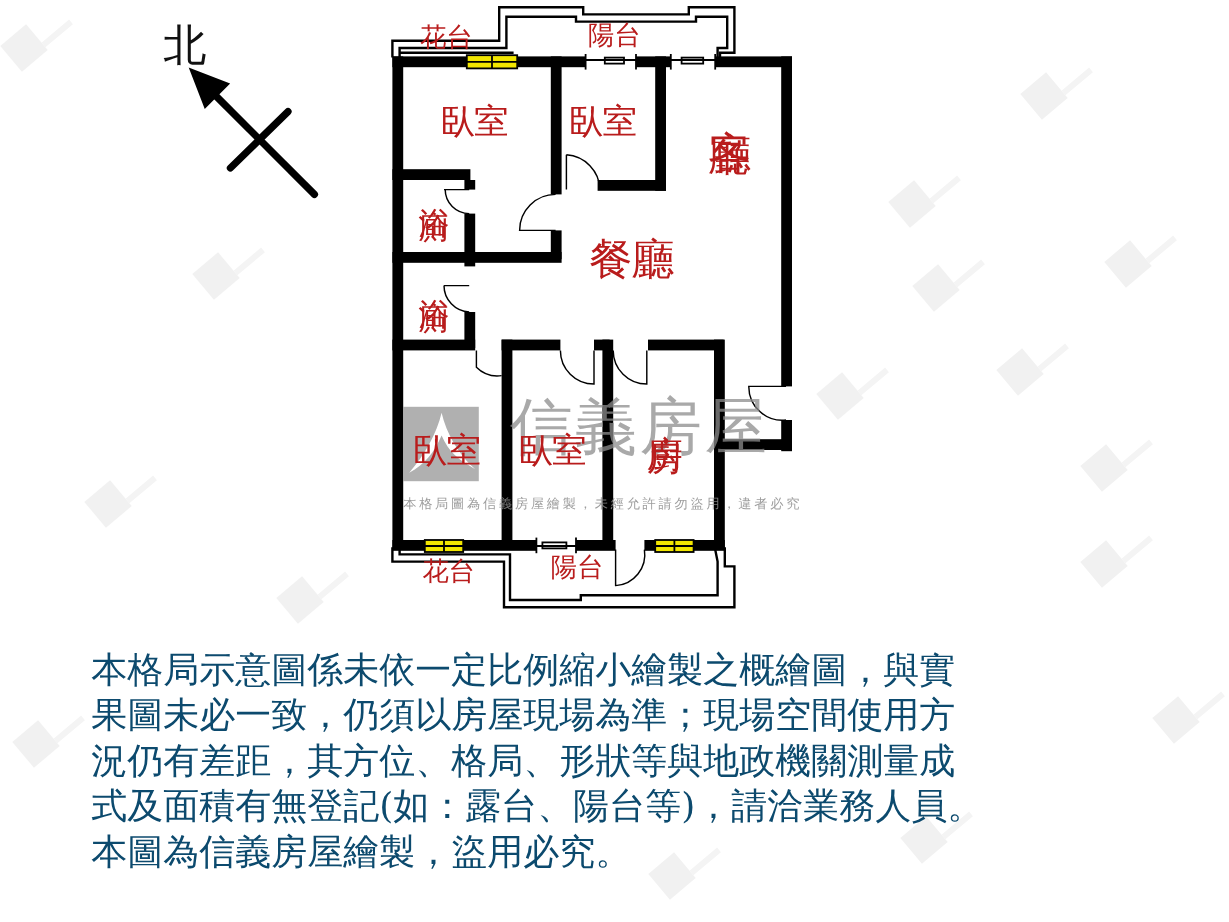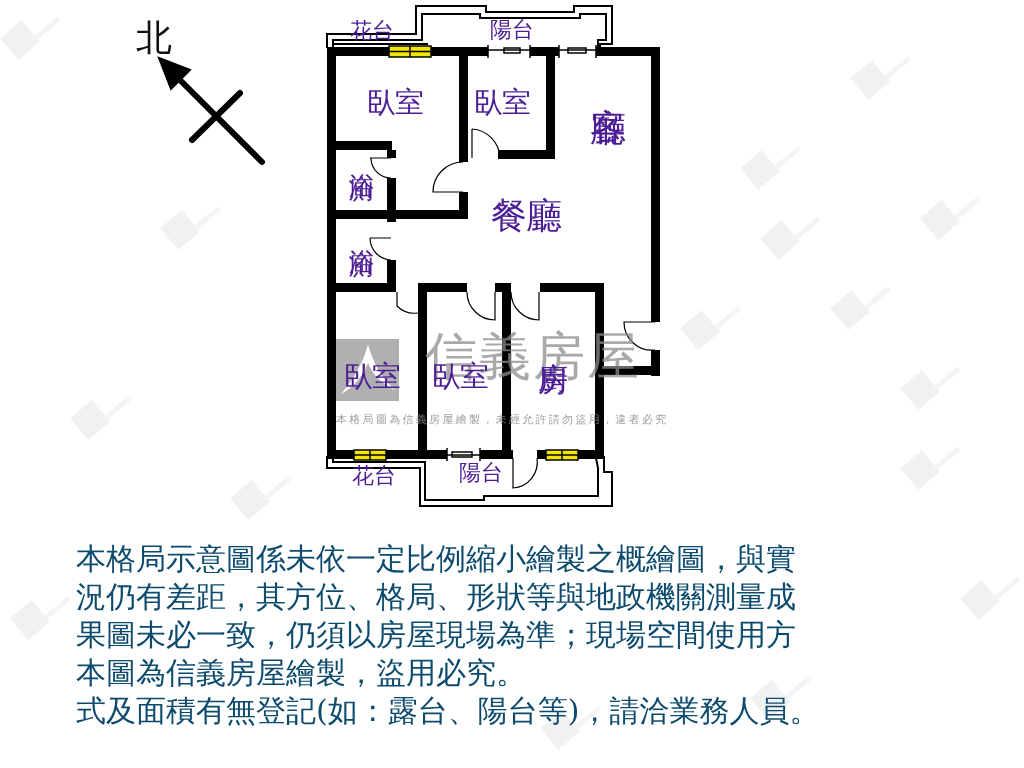--- a/index.html
+++ b/index.html
@@ -17,21 +17,21 @@
     .bg-watermark {
       position: absolute; inset: 0;
       pointer-events: none;
     }
     svg.plan {
       position: absolute; left: 0; top: 0;
       width: 1024px; height: 768px;
     }
     .room-label {
       position: absolute;
-      color: #4c1d95;
+      color: #b91c1c;
       font-family: Liberation Serif, serif;
       line-height: 1;
       white-space: nowrap;
     }
     .lbl-h { font-size: 29px; letter-spacing: -1px; }
     .lbl-v { font-size: 30px; writing-mode: vertical-rl; letter-spacing: 2px; }
     .lbl-v-small { font-size: 26px; writing-mode: vertical-rl; letter-spacing: 1px; }
     .lbl-small { font-size: 22px; }
     .north-label {
       position: absolute; left: 136px; top: 14px;
@@ -224,18 +224,18 @@
   <div class="room-label lbl-v" style="left:590px; top:78px; font-size:36px;">客廳</div>
   <div class="room-label lbl-h" style="left:491px; top:198px; font-size:36px;text-align:right;">餐廳</div>
   <div class="room-label lbl-v-small" style="left:348px; top:152px;">浴廁</div>
   <div class="room-label lbl-v-small" style="left:348px; top:228px;">浴廁</div>
   <div class="room-label lbl-h" style="left:344px; top:362px;">臥室</div>
   <div class="room-label lbl-h" style="left:432px; top:362px;">臥室</div>
   <div class="room-label lbl-v" style="left:538px; top:338px;">廚房</div>
 
   <div class="disclaimer">
     <div>本格局示意圖係未依一定比例縮小繪製之概繪圖，與實</div>
+    <div>果圖未必一致，仍須以房屋現場為準；現場空間使用方</div>
     <div>況仍有差距，其方位、格局、形狀等與地政機關測量成</div>
-    <div>果圖未必一致，仍須以房屋現場為準；現場空間使用方</div>
+    <div>式及面積有無登記(如：露台、陽台等)，請洽業務人員。</div>
     <div>本圖為信義房屋繪製，盜用必究。</div>
-    <div>式及面積有無登記(如：露台、陽台等)，請洽業務人員。</div>
   </div>
 </div>
 
 </body></html>

